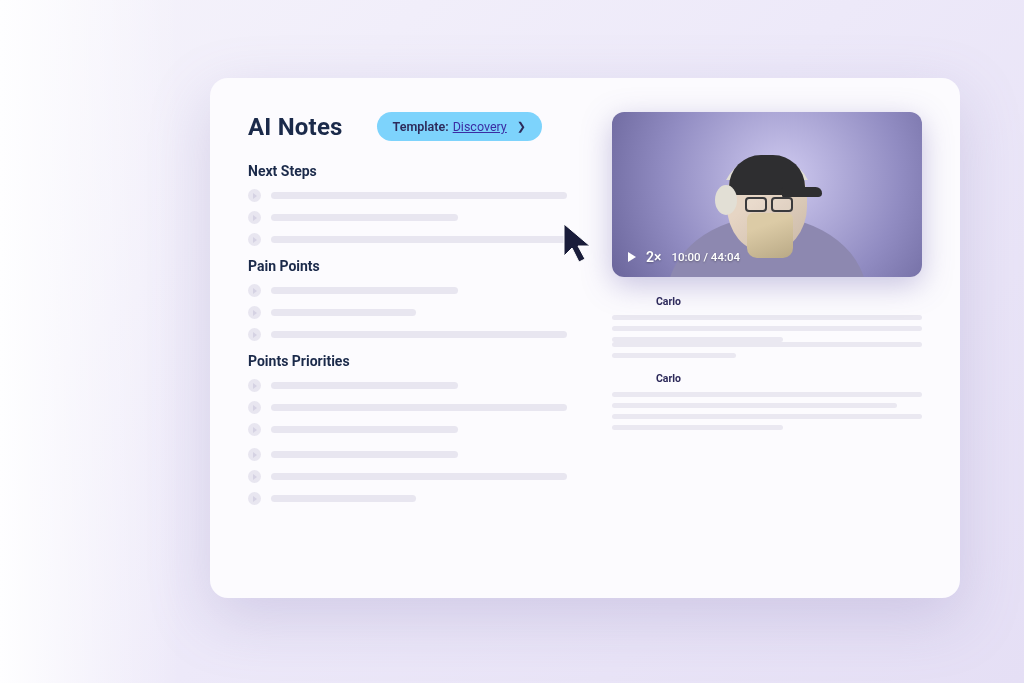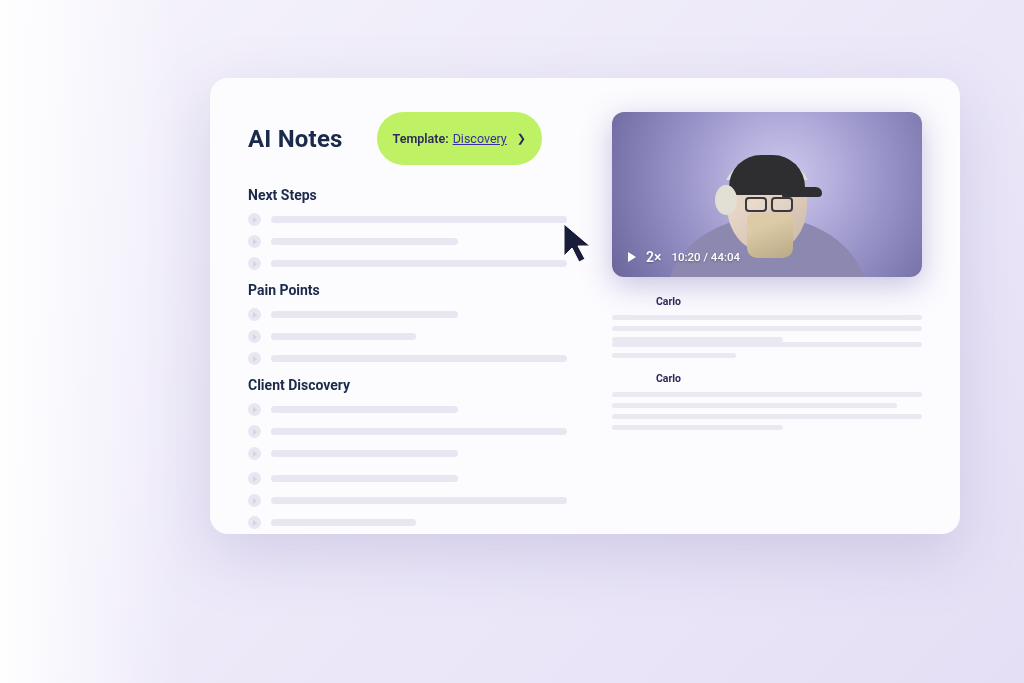--- a/index.html
+++ b/index.html
@@ -18,21 +18,21 @@
     height: 683px;
     background: linear-gradient(90deg, #fefeff 0%, rgba(254,254,255,0) 100%);
     pointer-events: none;
     z-index: 5;
   }
   .card {
     position: absolute;
     top: 78px;
     left: 210px;
     width: 750px;
-    height: 456px;
+    height: 520px;
     background: #fcfbfe;
     border-radius: 18px;
     box-shadow: 0 20px 60px rgba(130,120,180,0.25);
     padding: 34px 38px;
     display: flex;
     gap: 42px;
   }
   .left-col {
     flex: 1;
     min-width: 0;
@@ -47,23 +47,23 @@
     margin-bottom: 22px;
   }
   .title {
     font-size: 24px;
     font-weight: 700;
     color: #1b2a4a;
     letter-spacing: 0.2px;
   }
   .template-pill {
     margin-left: 34px;
-    background: #bef264;
+    background: #7dd3fc;
     border-radius: 999px;
-    padding: 19px 16px;
+    padding: 7px 16px;
     display: inline-flex;
     align-items: center;
     gap: 4px;
     font-size: 12.5px;
     cursor: pointer;
   }
   .template-label { color: #2d2a5a; font-weight: 600; }
   .template-value { color: #3b2da3; text-decoration: underline; font-weight: 400; }
   .chevron {
     margin-left: 6px;
@@ -299,21 +299,21 @@
           <span class="bar short"></span>
         </div>
       <div class="skeleton-row">
           <span class="bullet">
             <span class="bullet-tri"></span>
           </span>
           <span class="bar long"></span>
         </div>
     </div>
 
-    <div class="section-heading">Client Discovery</div>
+    <div class="section-heading">Points Priorities</div>
     <div class="skeleton-list">
       <div class="skeleton-row">
           <span class="bullet">
             <span class="bullet-tri"></span>
           </span>
           <span class="bar med"></span>
         </div>
       <div class="skeleton-row">
           <span class="bullet">
             <span class="bullet-tri"></span>
@@ -365,21 +365,21 @@
               <div class="lens"></div>
               <div class="lens"></div>
             </div>
           <div class="cup"></div>
         </div>
       </div>
       <div class="controls">
         <span class="play-tri"></span>
         <span class="speed">2×</span>
         <span>
-          <span>10:20</span>
+          <span>10:00</span>
           <span>/</span>
           <span>44:04</span>
         </span>
       </div>
     </div>
 
     <div class="transcript">
       <div class="speaker">Carlo</div>
       <div class="t-bars">
         <div class="t-bar full"></div>

